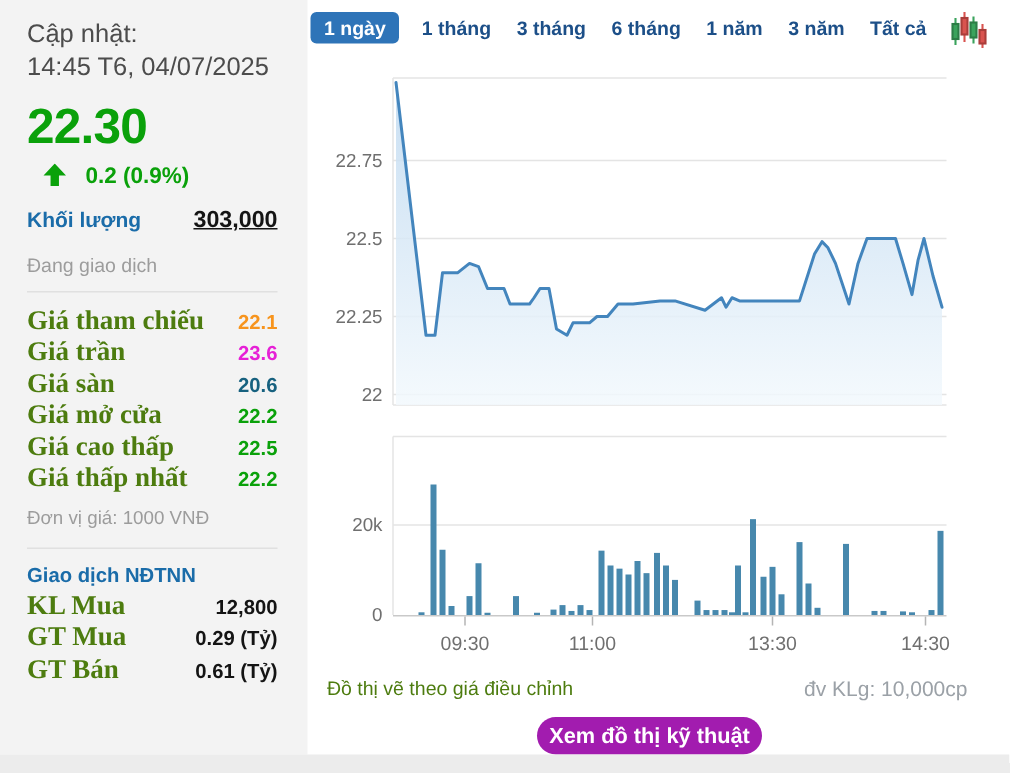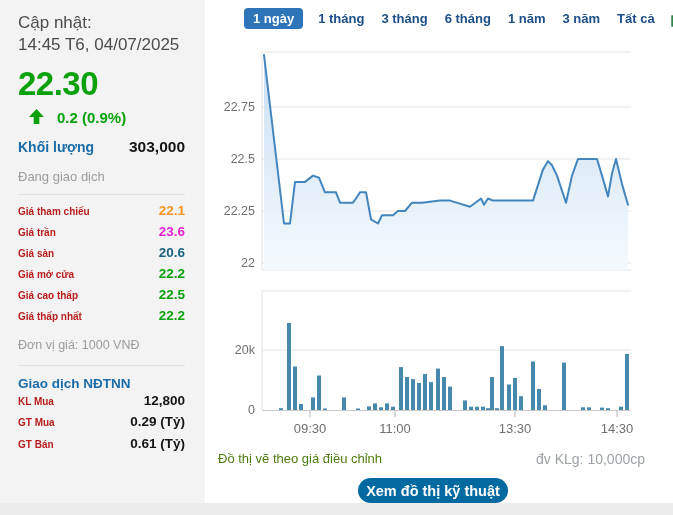--- a/index.html
+++ b/index.html
@@ -14,45 +14,45 @@
     position:absolute;left:0;top:0;width:205px;height:503px;
     background:#f3f3f3;box-sizing:border-box;
     padding:12px 20px 0 18px;
   }
   .upd{font-size:17px;color:#4c4c4c;line-height:1.3;}
   .price-big{margin-top:11px;font-size:33px;font-weight:bold;color:#0aa10a;letter-spacing:-0.5px;line-height:1.05;}
   .chg-row{margin-top:7px;margin-left:10px;display:flex;align-items:center;gap:12px;}
   .chg-txt{font-size:15px;font-weight:bold;color:#0aa10a;}
   .kl-row{margin-top:12px;display:flex;justify-content:space-between;align-items:baseline;}
   .kl-lab{font-size:14px;font-weight:bold;color:#1a6ca9;}
-  .kl-val{font-size:15.5px;font-weight:bold;color:#141414;}
+  .kl-val{font-size:15.5px;font-weight:bold;color:#141414;text-decoration:underline;}
   .status{margin-top:13px;font-size:13px;color:#9c9c9c;}
   .divider{margin-top:10px;border-top:1px solid #e0e0e0;height:0;}
   .rows{margin-top:8px;}
   .row{display:flex;justify-content:space-between;align-items:baseline;height:21px;}
-  .row .lab{font-size:10px;font-weight:bold;color:#b91c1c;}
+  .row .lab{font-size:18px;font-weight:bold;color:#4d7c0f;font-family:Liberation Serif, serif;}
   .row .val{font-size:13.5px;font-weight:bold;color:#141414;}
   .unit-note{margin-top:9px;font-size:12.5px;color:#9c9c9c;}
   .f-title{margin-top:10px;font-size:13.5px;font-weight:bold;color:#1a6ca9;}
   .rows2{margin-top:2px;}
   .rows2 .row{height:21.5px;gap:24px;}
   
   .tabs{position:absolute;left:207px;top:5px;display:flex;align-items:center;gap:13px;}
   .tab{font-size:13px;font-weight:bold;color:#1c4f88;padding:3px 2px;cursor:pointer;white-space:nowrap;}
-  .tab.active{background:#2e74b8;color:#ffffff;border-radius:4px;padding:3px 9px;margin-left:37px;}
+  .tab.active{background:#2e74b8;color:#ffffff;border-radius:4px;padding:3px 9px;}
   .candle-btn{margin-left:1px;display:flex;align-items:center;cursor:pointer;}
   
   #chart{position:absolute;left:0;top:0;}
   svg text{font-family:"Liberation Sans", sans-serif;}
   
   .note-left{position:absolute;left:218px;top:451px;font-size:13px;color:#4d7c0f;}
   .note-right{position:absolute;right:28px;top:451px;font-size:14px;color:#9ba1a7;}
   .tech-btn{
     position:absolute;left:358px;top:478px;width:150px;height:25px;
-    background:#0369a1;border-radius:13px;display:flex;align-items:center;justify-content:center;
+    background:#a21caf;border-radius:13px;display:flex;align-items:center;justify-content:center;
     color:#ffffff;font-size:14.5px;font-weight:bold;cursor:pointer;
   }
   .bottom-strip{position:absolute;left:0;top:503px;width:673px;height:12px;background:#ececec;}
 </style>
 </head>
 <body>
 
 <div class="sidebar">
   <div class="upd">
     <div>Cập nhật:</div>

